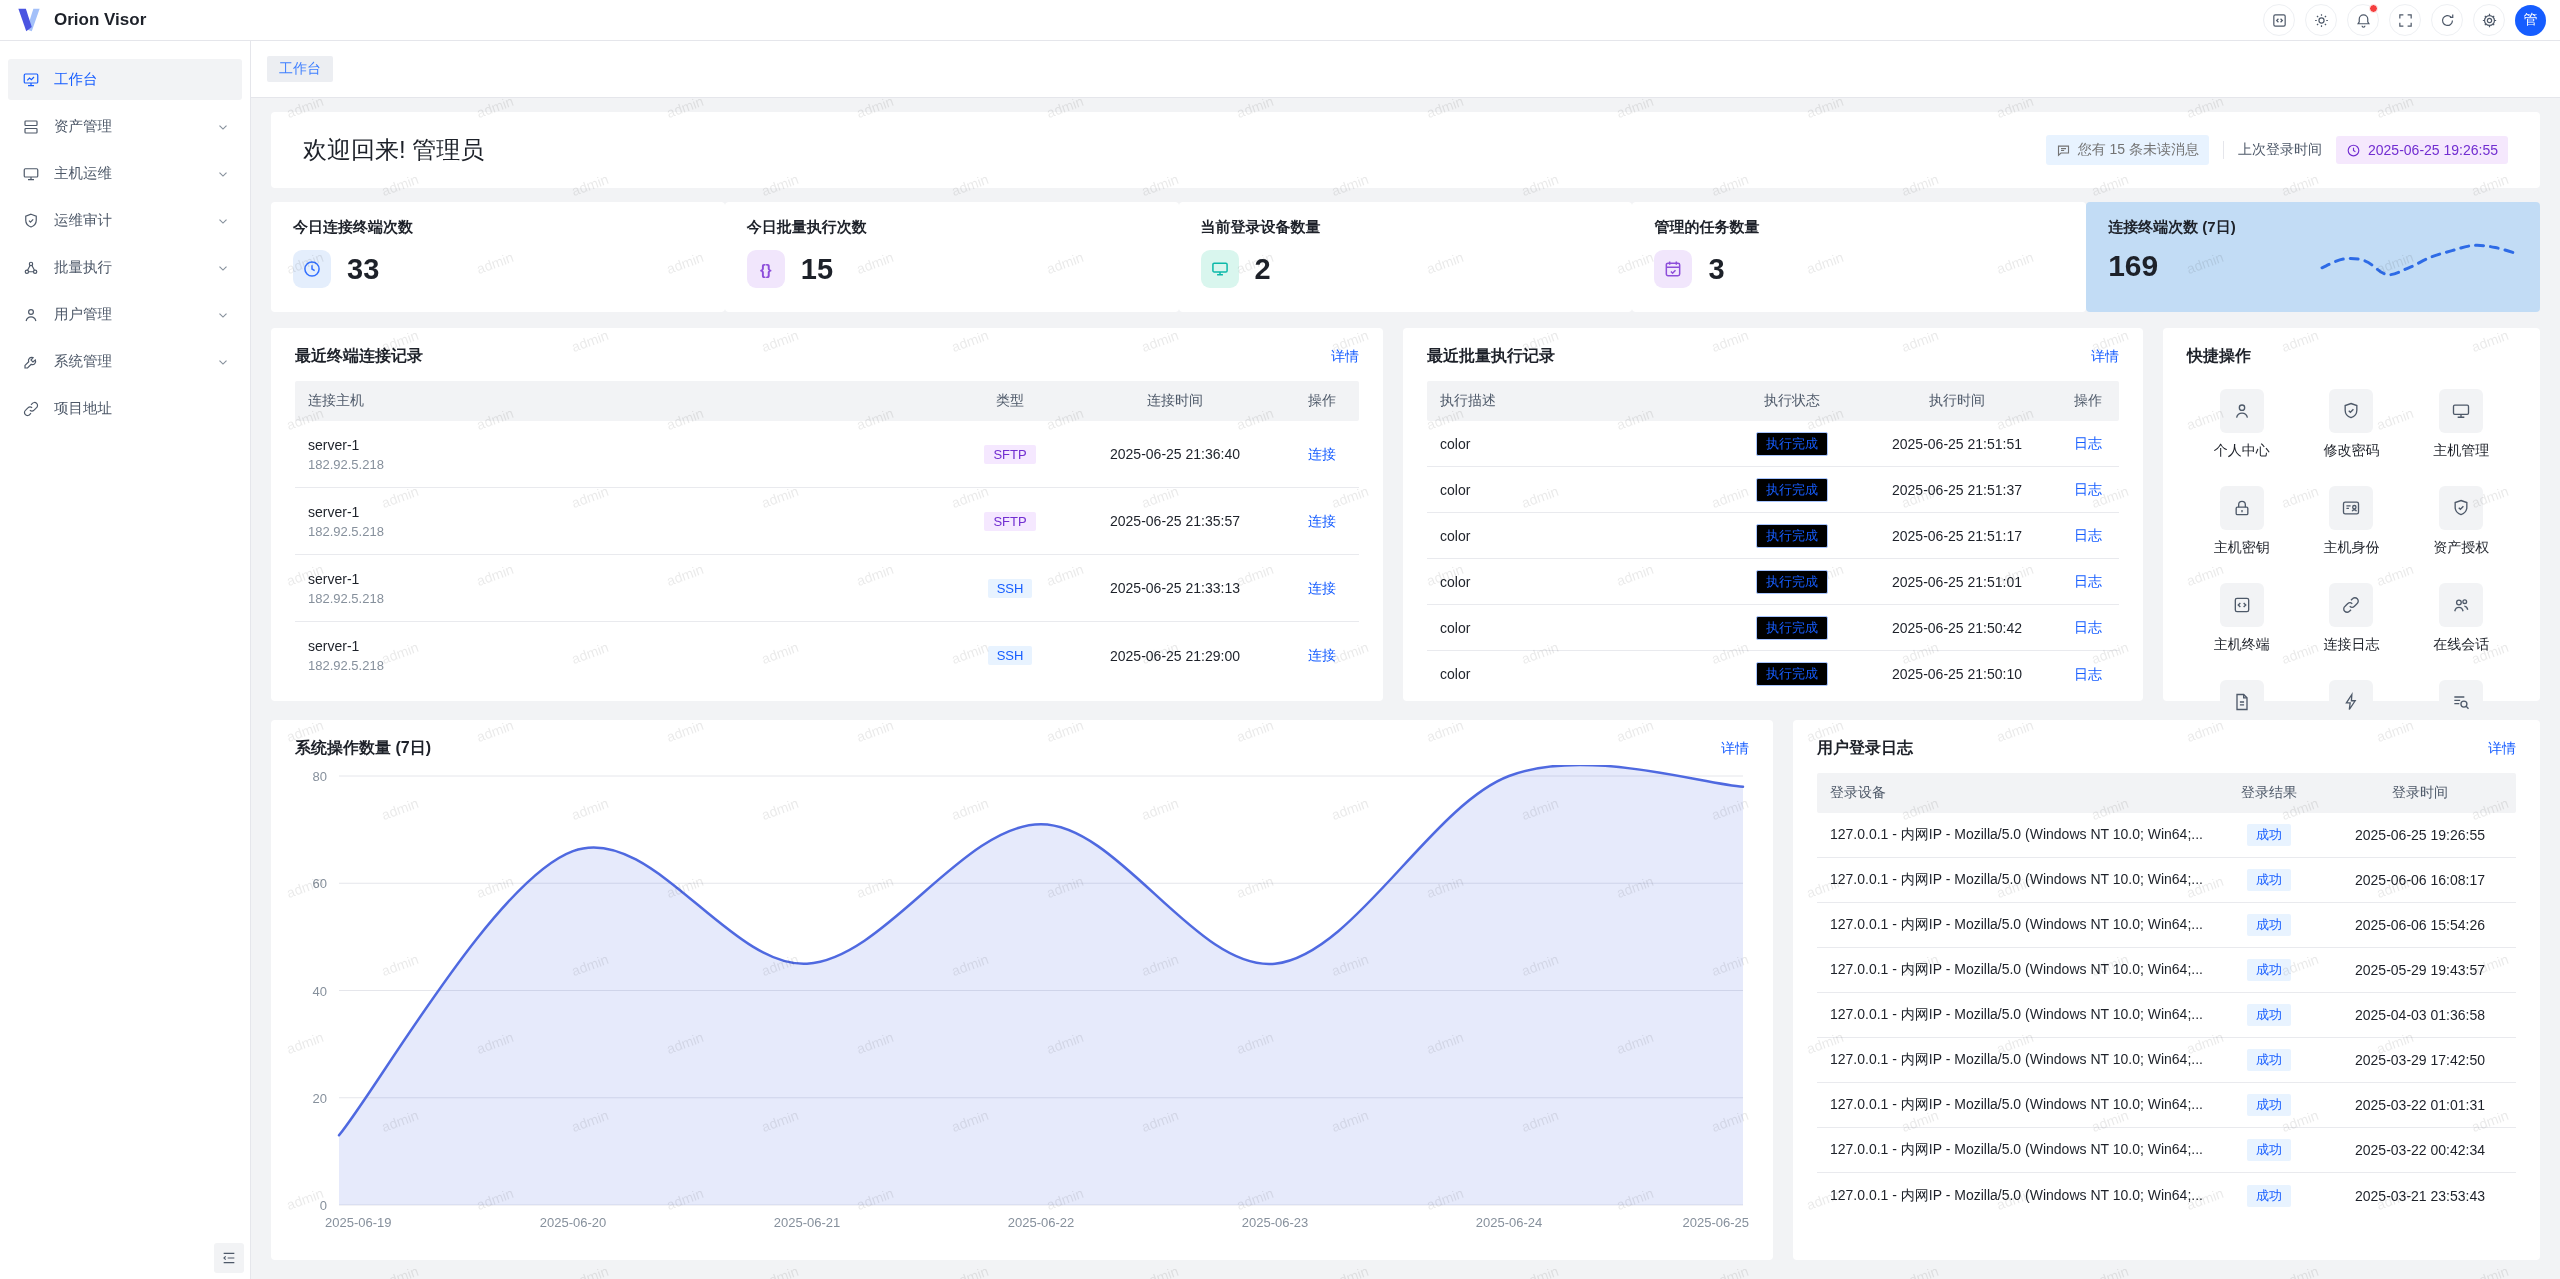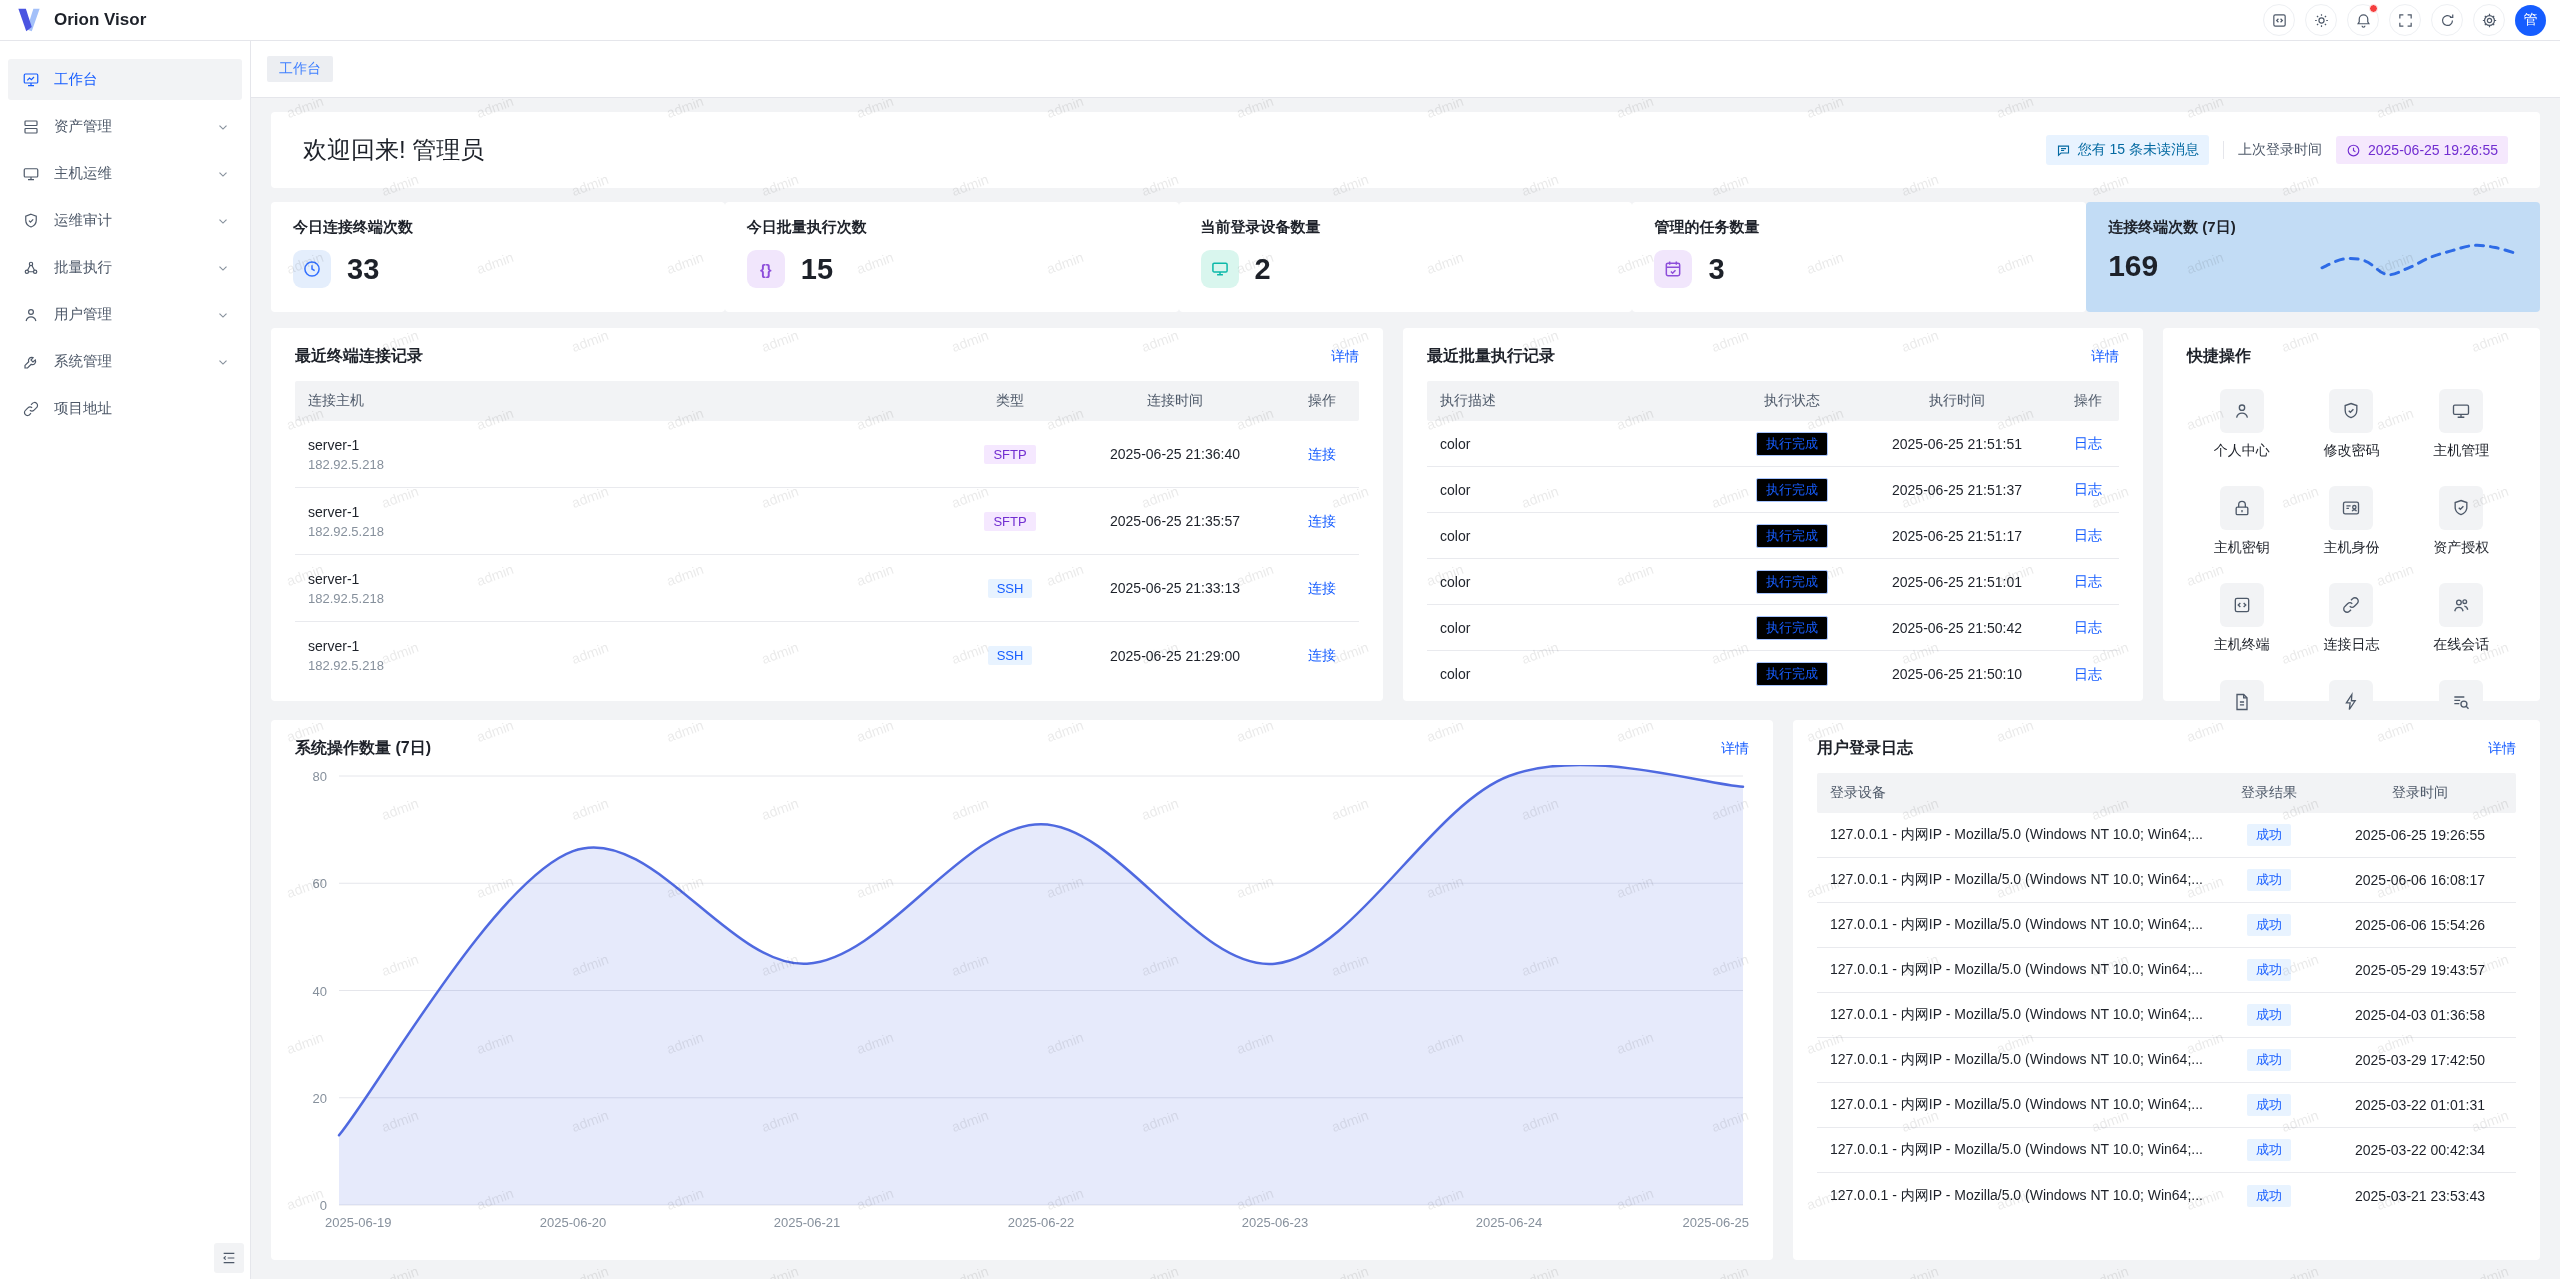--- a/index.html
+++ b/index.html
@@ -44,21 +44,21 @@
   
   .content { position:absolute; left:251px; top:98px; right:0; bottom:0; background:#f2f3f5;
     padding:14px 20px 16px 20px; overflow:hidden; }
   .card { background:#fff; border-radius:4px; }
 
   .welcome-card { height:76px; display:flex; align-items:center; justify-content:space-between; padding:0 32px; }
   .welcome-title { font-size:24px; font-weight:500; color:#1d2129; }
   .welcome-right { display:flex; align-items:center; gap:14px; }
   .chip { display:flex; align-items:center; gap:7px; font-size:14px; padding:6px 10px; border-radius:3px; }
   .chip svg { width:15px; height:15px; }
-  .chip-blue { background:#e8f3ff; color:#0369a1; cursor:pointer; }
+  .chip-blue { background:#e8f3ff; color:#737373; cursor:pointer; }
   .chip-purple { background:#f5e8fd; color:#722ed1; }
   .v-div { width:1px; height:18px; background:#e5e6eb; }
   .last-login-label { font-size:14px; color:#4e5969; }
 
   
   .stats-row { display:flex; margin-top:14px; }
   .stat-card { flex:1; height:110px; padding:16px 22px; position:relative; }
   .stat-label { font-size:15px; font-weight:700; color:#1d2129; }
   .stat-body { display:flex; align-items:center; gap:16px; margin-top:13px; }
   .stat-ic { width:38px; height:38px; border-radius:9px; display:flex; align-items:center; justify-content:center; }

